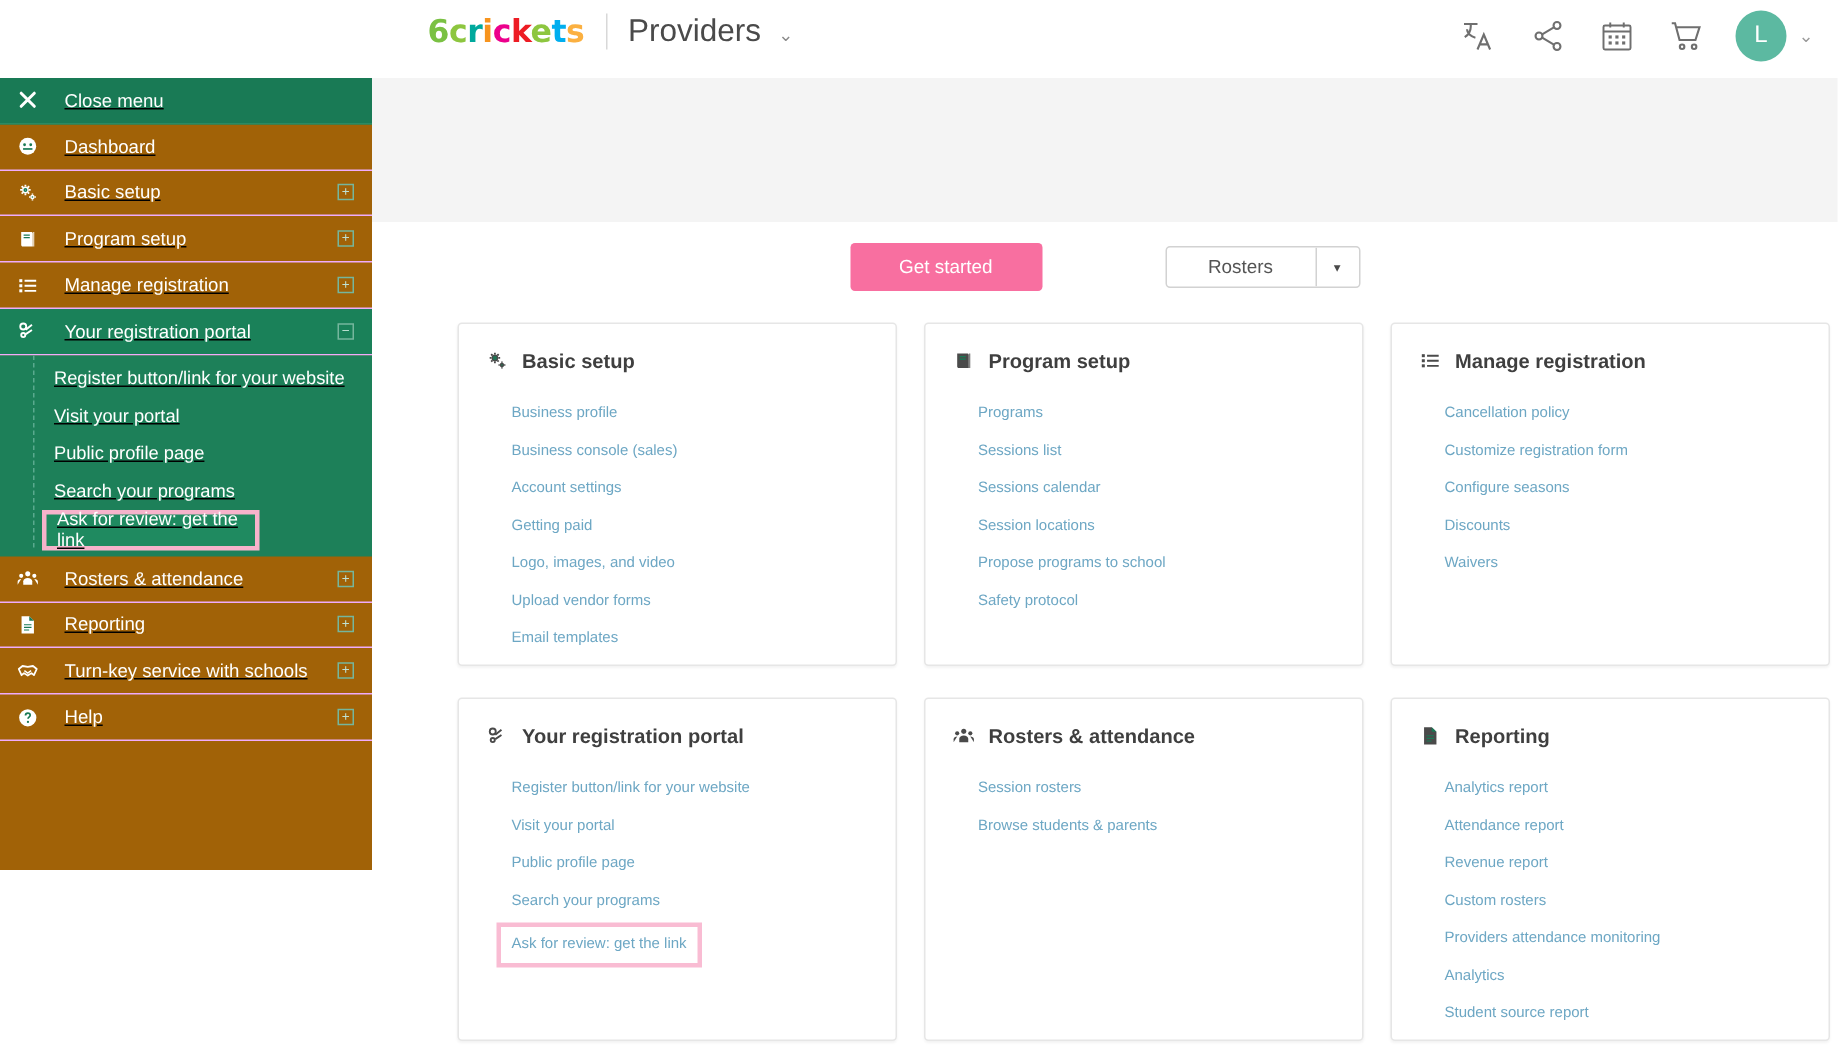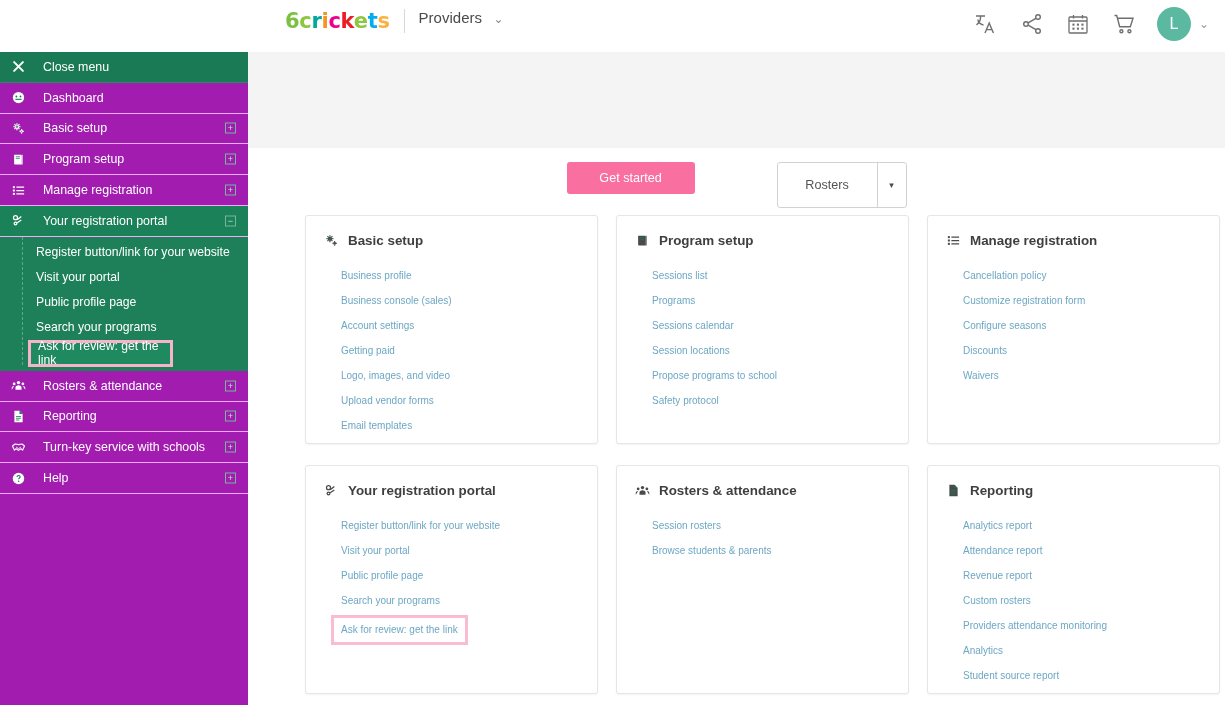--- a/index.html
+++ b/index.html
@@ -29,21 +29,21 @@
   .logo span:nth-child(4){color:#f7941e;}
   .logo span:nth-child(5){color:#ec008c;}
   .logo span:nth-child(6){color:#ed1c24;}
   .logo span:nth-child(7){color:#8dc63f;}
   .logo span:nth-child(8){color:#00aeef;}
   .logo span:nth-child(9){color:#fbb040;}
   .divider-v {
     width: 1px; height: 24px; background: #d8d8d8; margin: 0 14px;
   }
   .providers {
-    font-size: 15px; color: #4a4a4a;
+    font-size: 21px; color: #4a4a4a;
   }
   .caret-down {
     display: inline-block; margin-left: 7px; color: #8a8a8a; font-size: 12px;
   }
 
   .topicons {
     position: absolute; right: 16px; top: 7px;
     display: flex; align-items: center; gap: 20px;
   }
   .ticon { width: 26px; height: 26px; color: #6f6f6f; display:flex; align-items:center; justify-content:center; }
@@ -51,22 +51,22 @@
   .avatar {
     width: 34px; height: 34px; border-radius: 50%;
     background: #5cb9a1; color: #ffffff;
     display: flex; align-items: center; justify-content: center;
     font-size: 16px; font-weight: 500;
   }
   .avatar-caret { color:#9a9a9a; font-size: 12px; margin-left:-12px; }
 
   
   .sidebar {
-    position: absolute; left: 0; top: 52px; width: 248px; height: 653px;
-    background: #a21caf; z-index: 4;
+    position: absolute; left: 0; top: 52px; width: 248px; height: 528px;
+    background: #a16207; z-index: 4; text-decoration: underline;
   }
   .snav { list-style: none; }
   .sitem {
     position: relative;
     height: 30.8px;
     display: flex; align-items: center;
     color: #ffffff; font-size: 12.4px;
     border-bottom: 1px solid #f0abfc;
     padding-left: 11px;
     cursor: pointer;
@@ -106,31 +106,31 @@
   .main {
     position: absolute; left: 248px; top: 52px;
     width: 977px; height: 653px; background: #ffffff;
   }
   .graystrip {
     position: absolute; left: 0; top: 0; width: 977px; height: 96px;
     background: #f4f4f4;
   }
   .btnrow {
     position: absolute; left: 0; top: 110px; width: 977px;
-    display: flex; justify-content: center; gap: 82px;
+    display: flex; justify-content: center; align-items: center; gap: 82px;
   }
   .btn-primary {
     background: #f86fa0; color: #ffffff;
     border: none; border-radius: 3px;
     width: 128px; height: 32px;
     font-size: 12.6px; cursor: pointer;
     font-family: "Liberation Sans", sans-serif;
   }
   .split {
-    display: flex; height: 46px; border: 1px solid #d2d2d2; border-radius: 3px;
+    display: flex; height: 28px; border: 1px solid #d2d2d2; border-radius: 3px;
     background: #ffffff; overflow: hidden;
   }
   .split .main-part {
     width: 99px; display:flex; align-items:center; justify-content:center;
     font-size: 12.6px; color: #545454; cursor:pointer;
   }
   .split .arrow-part {
     width: 29px; border-left: 1px solid #d2d2d2;
     display:flex; align-items:center; justify-content:center;
     font-size: 9px; color: #4a4a4a; cursor:pointer;
@@ -399,22 +399,22 @@
           <span class="chicon">
             <svg width="15" height="15" viewBox="0 0 24 24" fill="none" stroke="#4a4a4a" stroke-width="1.7">
               <path d="M5 4.2h10.6c1 0 1.7.7 1.7 1.7v13.9H6.6c-.9 0-1.6-.7-1.6-1.6z" fill="#4a4a4a" stroke="none"></path>
               <path d="M17.4 4.2h1.6v15.6h-1.6z" fill="#4a4a4a" stroke="none" opacity=".7"></path>
               <path d="M7.6 7.6h6.6M7.6 10.2h6.6" stroke="#197a55" stroke-width="1.2"></path>
             </svg>
           </span>
           <span>Program setup</span>
         </div>
         <ul class="card-links">
+          <li><a class="clink" href="#">Programs</a></li>
           <li><a class="clink" href="#">Sessions list</a></li>
-          <li><a class="clink" href="#">Programs</a></li>
           <li><a class="clink" href="#">Sessions calendar</a></li>
           <li><a class="clink" href="#">Session locations</a></li>
           <li><a class="clink" href="#">Propose programs to school</a></li>
           <li><a class="clink" href="#">Safety protocol</a></li>
         </ul>
       </div>
       <div class="card">
         <div class="card-head">
           <span class="chicon">
             <svg width="15" height="15" viewBox="0 0 24 24" fill="none" stroke="#4a4a4a" stroke-width="1.7">

